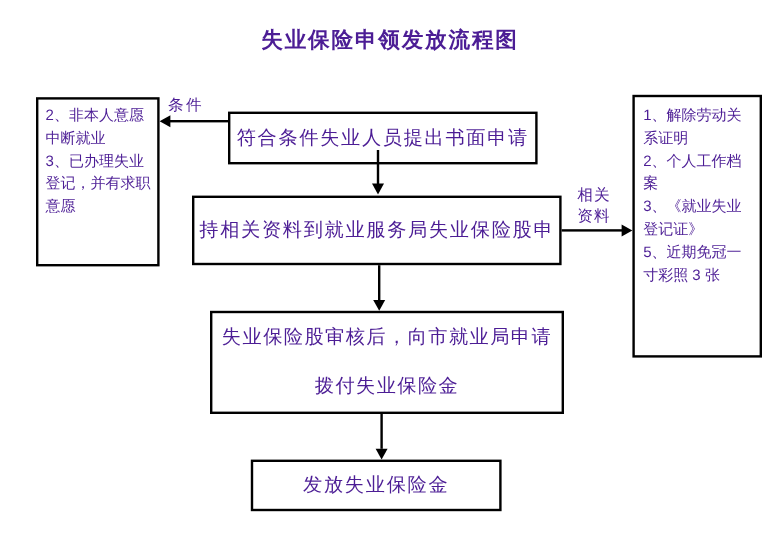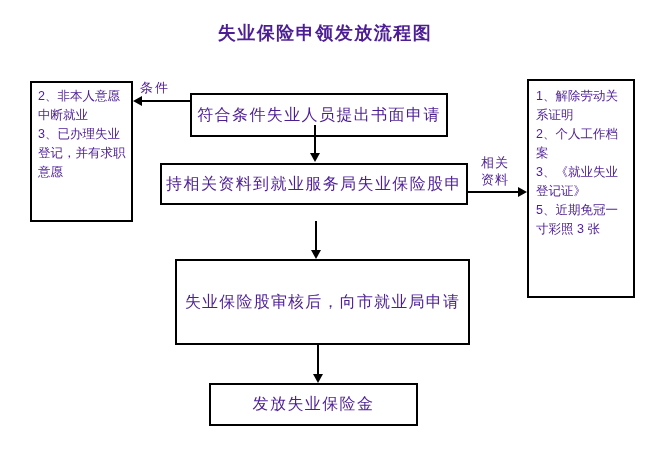--- a/index.html
+++ b/index.html
@@ -29,21 +29,21 @@
   }
   .box.two-line {
     flex-direction:column; row-gap:20px; letter-spacing:1.2px;
   }
   .box.list {
     font-size:12.5px; line-height:19px;
   }
   .box.list .li { display:block; }
   .conditions-box { left:30px; top:81px; width:103px; height:141px; padding:4px 4px 0 6px; }
   .apply-box     { left:190px; top:81px;  width:258px; height:44px;margin-top:12px; }
-  .submit-box    { left:160px; top:163px; width:308px; height:42px; }
+  .submit-box    { left:160px; top:163px; width:308px; height:58px; }
   .review-box    { left:175px; top:259px; width:295px; height:86px; }
   .issue-box     { left:209px; top:383px; width:209px; height:43px; }
   .materials-box { left:527px; top:79px;  width:108px; height:219px; padding:6px 4px 0 7px; line-height:20px; }
 
   .hline { position:absolute; height:2px; background:#000000; }
   .vline { position:absolute; width:2px;  background:#000000; }
   .ah { position:absolute; width:0; height:0; }
   .ah-left  { border-top:5px solid transparent; border-bottom:5px solid transparent; border-right:9px solid #000000; }
   .ah-right { border-top:5px solid transparent; border-bottom:5px solid transparent; border-left:9px solid #000000; }
   .ah-down  { border-left:5px solid transparent; border-right:5px solid transparent; border-top:9px solid #000000; }
@@ -72,20 +72,21 @@
   <div class="box center-text apply-box">
     <span>符合条件失业人员提出书面申请</span>
   </div>
 
   <div class="box center-text submit-box">
     <span>持相关资料到就业服务局失业保险股申</span>
   </div>
 
   <div class="box center-text two-line review-box">
     <span>失业保险股审核后，向市就业局申请</span>
+    <span>拨付失业保险金</span>
   </div>
 
   <div class="box center-text issue-box">
     <span>发放失业保险金</span>
   </div>
 
   <div class="box list materials-box">
     <span class="li">1、解除劳动关系证明</span>
     <span class="li">2、个人工作档案</span>
     <span class="li">3、《就业失业登记证》</span>

